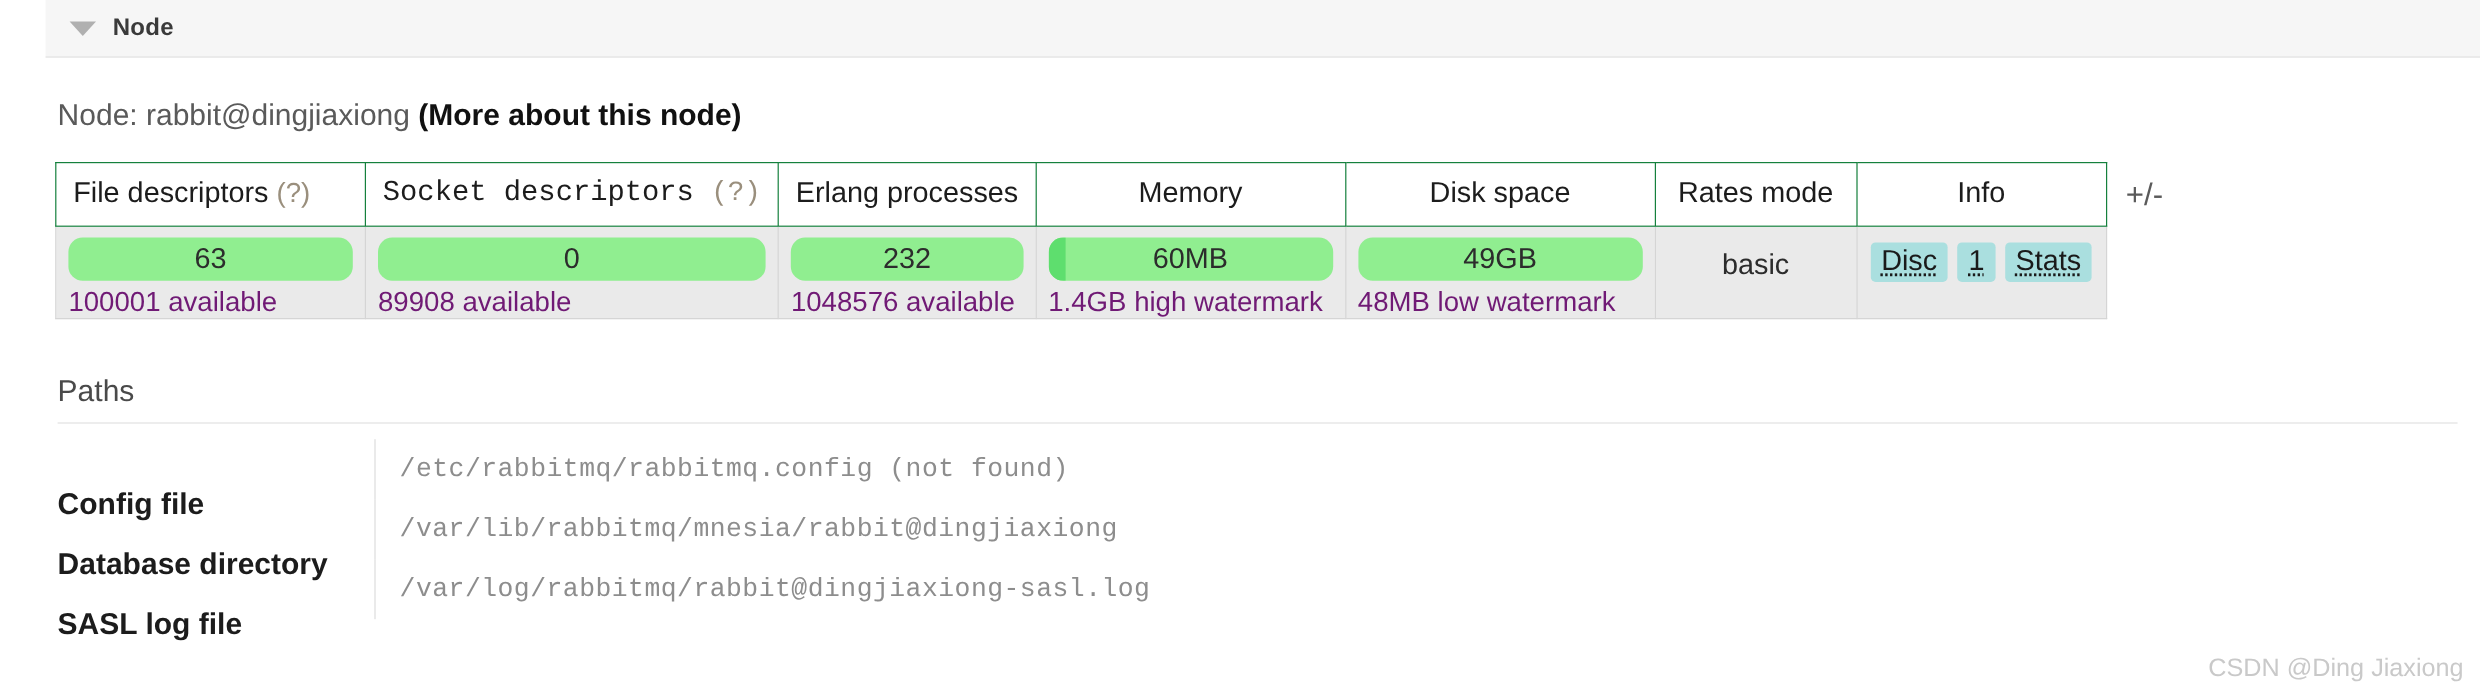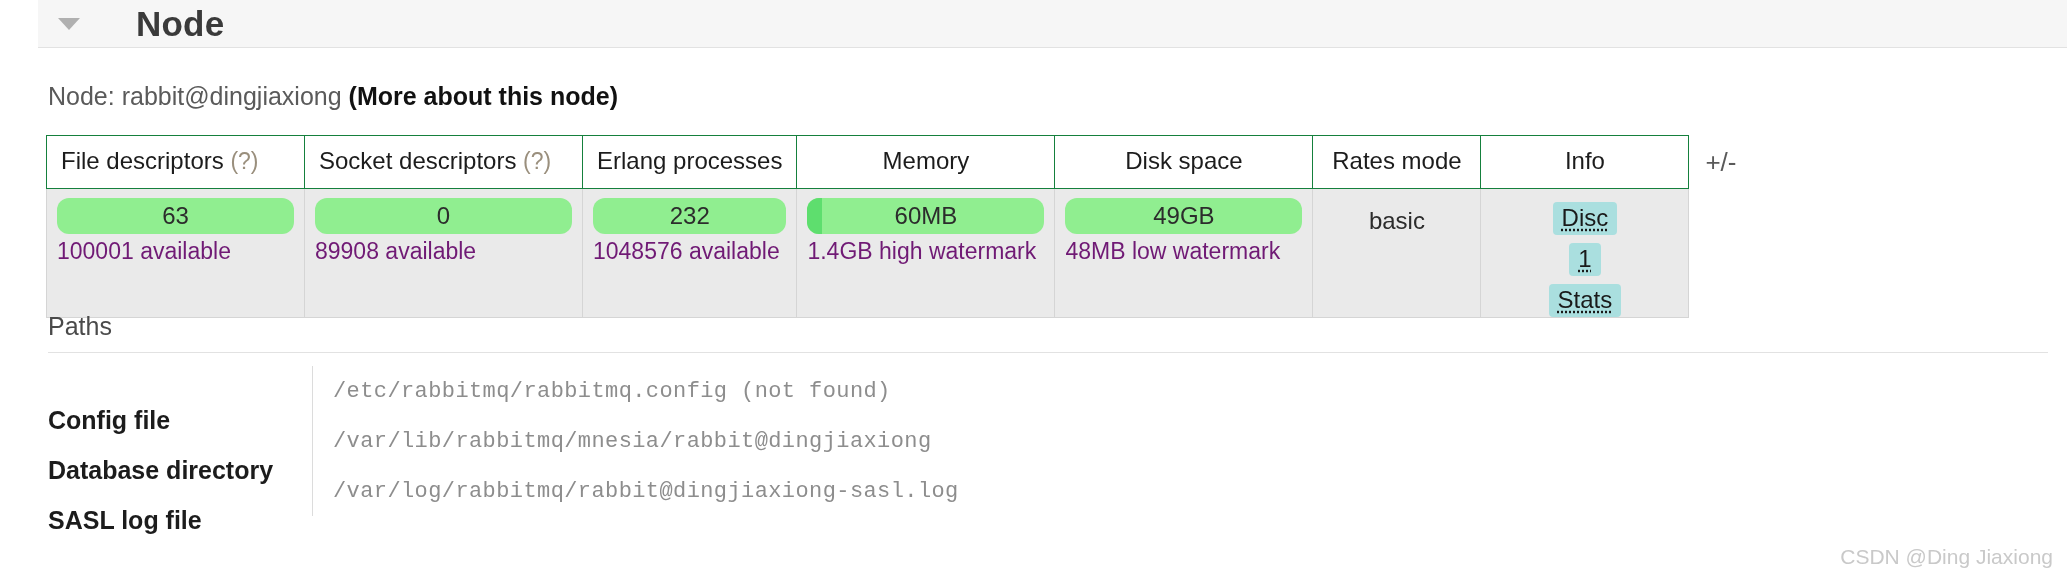--- a/index.html
+++ b/index.html
@@ -31,25 +31,24 @@
   }
   .caret {
     width: 0; height: 0;
     margin-left: 20px;
     margin-right: 14px;
     border-left: 11px solid transparent;
     border-right: 11px solid transparent;
     border-top: 12px solid #b0b0b0;
   }
   .section-title {
-    font-size: 35px;
+    font-size: 20px;
     font-weight: bold;
     color: #3a3a3a;
     letter-spacing: .2px;
-    margin-left: 42px;
   }
 
   
   .node-line {
     position: absolute;
     left: 48px;
     top: 82px;
     font-size: 25px;
     color: #5a5a5a;
     white-space: nowrap;
@@ -84,21 +83,21 @@
   }
   table.stats th.left { text-align: left; }
   table.stats td {
     border: 1px solid #d5d5d5;
     background: #eaeaea;
     padding: 0;
     vertical-align: top;
     height: 76px;
   }
   .col-fd     { width: 258px; }
-  .col-sd     { width: 278px; }
+  .col-sd     { width: 278px; font-family: Liberation Mono, monospace; }
   .col-erl    { width: 202px; }
   .col-mem    { width: 258px; }
   .col-disk   { width: 258px; }
   .col-rates  { width: 168px; }
   .col-info   { width: 208px; }
 
   .help {
     color: #9a8f7d;
     font-size: 23px;
   }
@@ -142,21 +141,20 @@
     text-align: center;
     padding-top: 18px;
   }
 
   .info-cell {
     display: flex;
     align-items: center;
     justify-content: center;
     gap: 8px;
     padding-top: 13px;
-    flex-direction: column;
   }
   .chip {
     background: #aadfdf;
     border-radius: 4px;
     padding: 2px 9px 3px 9px;
     font-size: 24px;
     color: #1a1a1a;
     text-decoration: underline;
     text-decoration-style: dotted;
     text-underline-offset: 3px;

